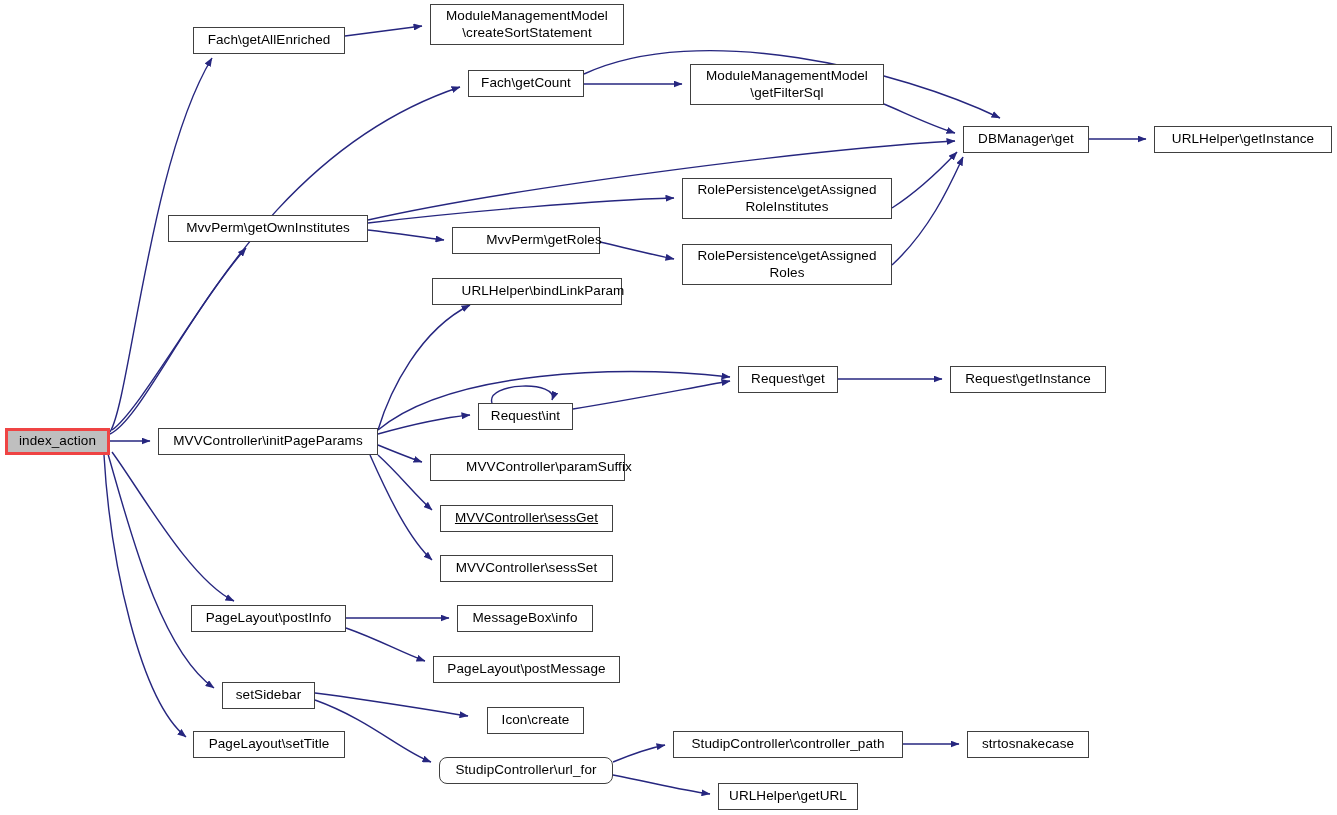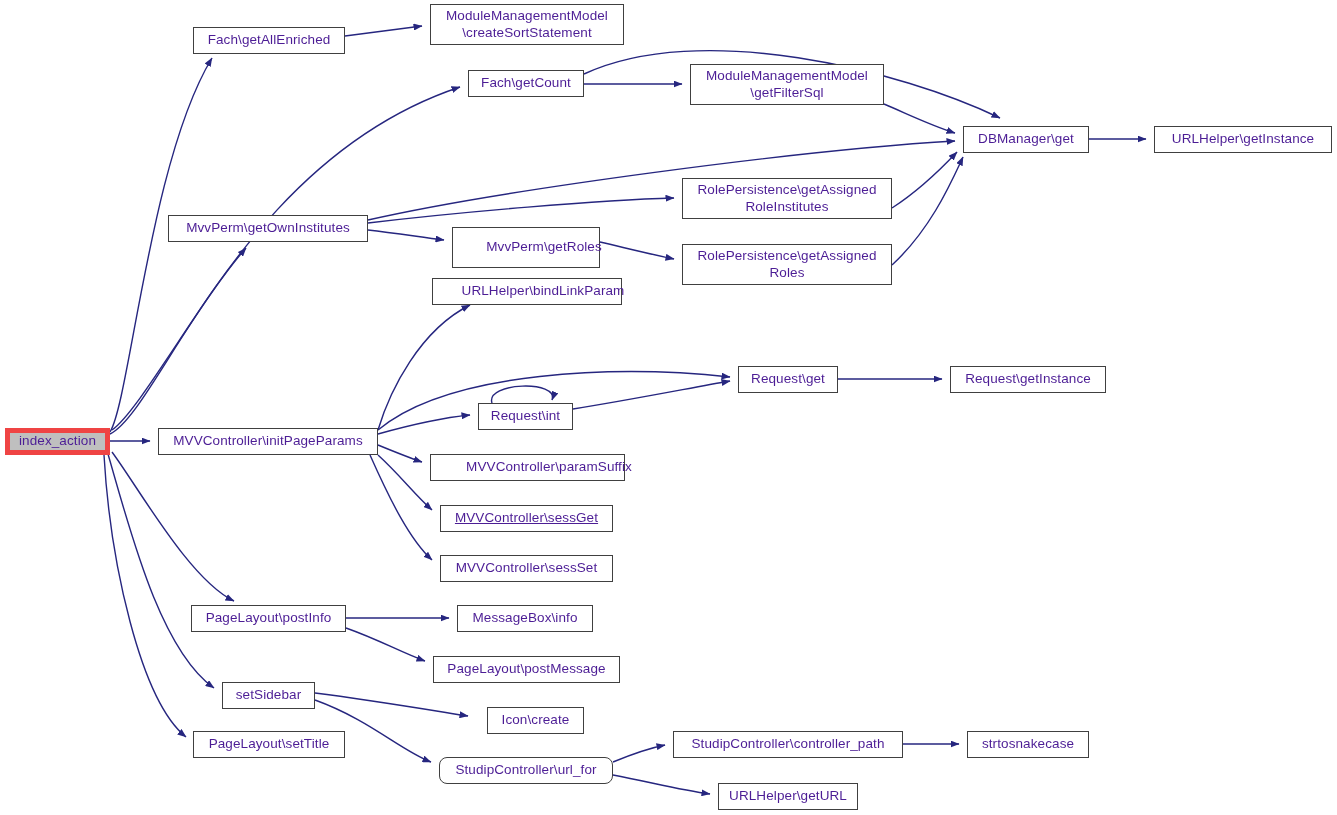--- a/index.html
+++ b/index.html
@@ -22,34 +22,34 @@
     top: 0;
     width: 1337px;
     height: 815px;
     pointer-events: none;
   }
   .node {
     position: absolute;
     box-sizing: border-box;
     border: 1px solid #404040;
     background: #ffffff;
-    color: #4c1d95;
+    color: #000000;
     font-size: 13.5px;
     line-height: 1.22;
     display: flex;
     align-items: center;
     justify-content: center;
     text-align: center;
     white-space: pre-line;
     letter-spacing: 0.1px;
     z-index: 2;
   }
   .node.highlight {
     background: #bfbfbf;
-    border: 5px solid #ef4444;
+    border: 3px solid #ef4444;
   }
   .node-label {
     display: block;
     white-space: pre-line;
     padding: 0 5px;
   }
 </style>
 </head>
 <body>
 
@@ -101,21 +101,21 @@
       <div class="node highlight" style="left: 5px; top: 428px; width: 105px; height: 27px;"><span class="node-label">index_action</span></div>
       <div class="node" style="left: 193px; top: 27px; width: 152px; height: 27px;"><span class="node-label">Fach\getAllEnriched</span></div>
       <div class="node" style="left: 430px; top: 4px; width: 194px; height: 41px;"><span class="node-label">ModuleManagementModel
 \createSortStatement</span></div>
       <div class="node" style="left: 468px; top: 70px; width: 116px; height: 27px;"><span class="node-label">Fach\getCount</span></div>
       <div class="node" style="left: 690px; top: 64px; width: 194px; height: 41px;"><span class="node-label">ModuleManagementModel
 \getFilterSql</span></div>
       <div class="node" style="left: 963px; top: 126px; width: 126px; height: 27px;"><span class="node-label">DBManager\get</span></div>
       <div class="node" style="left: 1154px; top: 126px; width: 178px; height: 27px;"><span class="node-label">URLHelper\getInstance</span></div>
       <div class="node" style="left: 168px; top: 215px; width: 200px; height: 27px;"><span class="node-label">MvvPerm\getOwnInstitutes</span></div>
-      <div class="node" style="left: 452px; top: 227px; width: 148px; height: 41px; padding-left: 36px;"><span class="node-label">MvvPerm\getRoles</span></div>
+      <div class="node" style="left: 452px; top: 227px; width: 148px; height: 27px; padding-left: 36px;"><span class="node-label">MvvPerm\getRoles</span></div>
       <div class="node" style="left: 682px; top: 178px; width: 210px; height: 41px;"><span class="node-label">RolePersistence\getAssigned
 RoleInstitutes</span></div>
       <div class="node" style="left: 682px; top: 244px; width: 210px; height: 41px;"><span class="node-label">RolePersistence\getAssigned
 Roles</span></div>
       <div class="node" style="left: 432px; top: 278px; width: 190px; height: 27px; padding-left: 32px;"><span class="node-label">URLHelper\bindLinkParam</span></div>
       <div class="node" style="left: 738px; top: 366px; width: 100px; height: 27px;"><span class="node-label">Request\get</span></div>
       <div class="node" style="left: 950px; top: 366px; width: 156px; height: 27px;"><span class="node-label">Request\getInstance</span></div>
       <div class="node" style="left: 478px; top: 403px; width: 95px; height: 27px;"><span class="node-label">Request\int</span></div>
       <div class="node" style="left: 158px; top: 428px; width: 220px; height: 27px;"><span class="node-label">MVVController\initPageParams</span></div>
       <div class="node" style="left: 430px; top: 454px; width: 195px; height: 27px; padding-left: 43px;"><span class="node-label">MVVController\paramSuffix</span></div>

